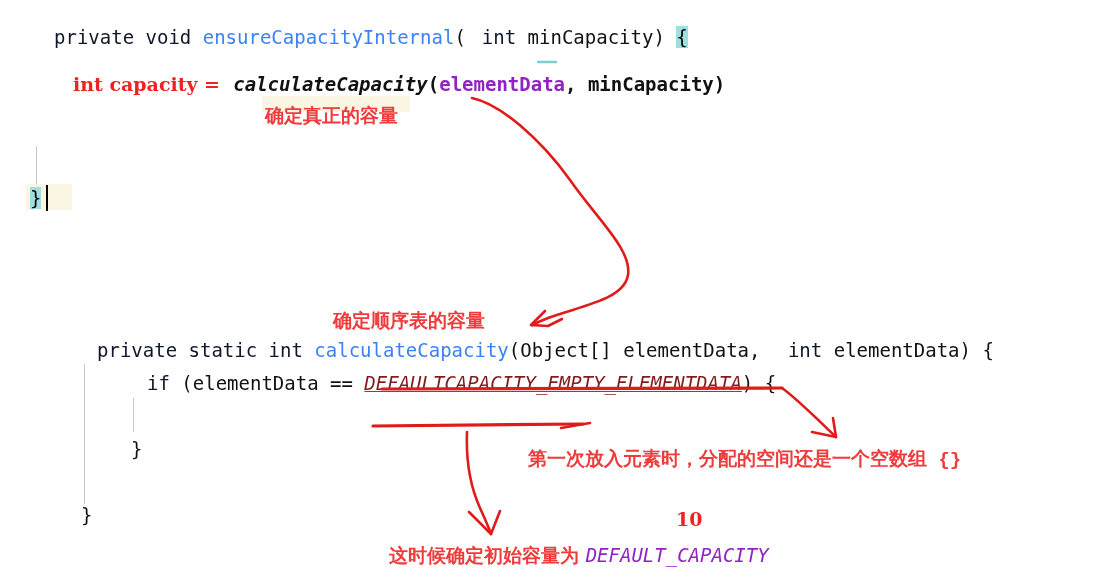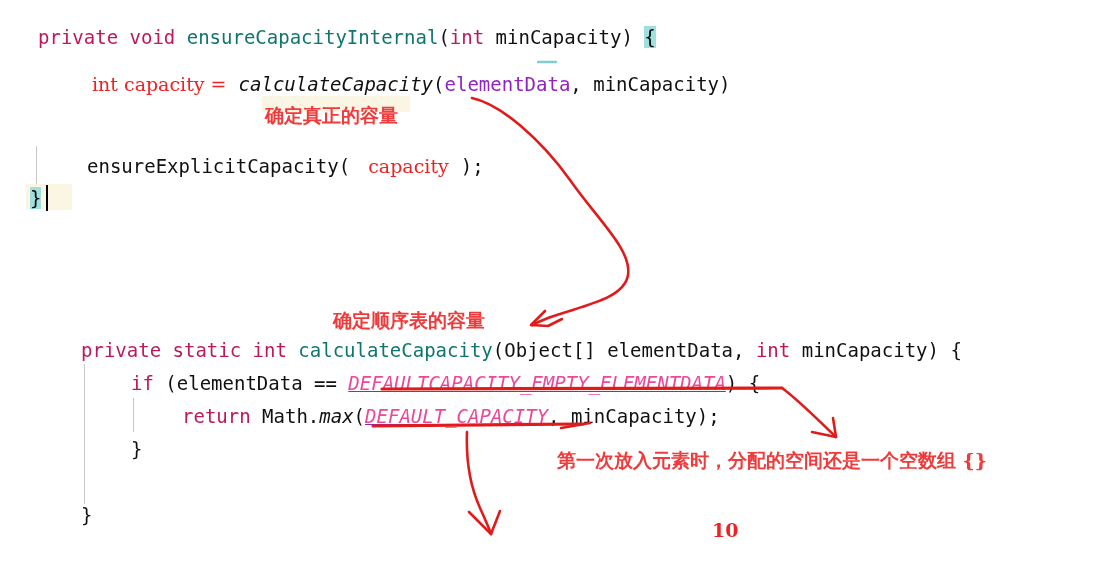--- a/index.html
+++ b/index.html
@@ -21,26 +21,26 @@
   
   .code-line {
     position: absolute;
     white-space: pre;
     font-family: "DejaVu Sans Mono", "Liberation Mono", monospace;
     font-size: 19px;
     line-height: 24px;
     color: #000000;
     letter-spacing: 0px;
   }
-  .kw       { color: #be185d; }
-  .method   { color: #0f766e; }
+  .kw       { color: #0f172a; margin-left: 16px; }
+  .method   { color: #3b82f6; }
   .field    { color: #9122c4; }
   .plain    { color: #111111; }
   .ital     { font-style: italic; }
-  .const    { color: #ec4899; font-style: italic; text-decoration: underline; text-decoration-color:#9122c4; }
+  .const    { color: #7f1d1d; font-style: italic; text-decoration: underline; text-decoration-color:#9122c4; }
   .brace-hl { background: #9fdfdd; }
 
   
   .redserif {
     font-family: "DejaVu Serif", "Liberation Serif", serif;
     color: #ee2222;
     font-size: 19px;
   }
 
   
@@ -105,46 +105,45 @@
 
   <div class="guide" style="left:36px; top:146px; height:48px;"></div>
   <div class="guide" style="left:84px; top:364px; height:140px;"></div>
   <div class="guide" style="left:133px; top:398px; height:34px;"></div>
 
   <div class="hl-cream" style="left:262px; top:96px; width:148px; height:16px;"></div>
   <div class="hl-cream" style="left:26px; top:184px; width:46px; height:26px;"></div>
 
   <div class="code-line" style="left:38px; top:25px;"><span class="kw">private void </span><span class="method">ensureCapacityInternal</span><span class="plain">(</span><span class="kw">int</span><span class="plain"> minCapacity) </span><span class="brace-hl">{</span></div>
 
-  <div class="code-line" style="left:92px; top:72px;"><span class="redserif">int capacity =  </span><span class="ital plain">calculateCapacity</span><span class="plain">(</span><span class="field">elementData</span><span class="plain">, minCapacity)</span></div>
+  <div class="code-line" style="left:73px; top:72px;font-weight:bold;"><span class="redserif">int capacity =  </span><span class="ital plain">calculateCapacity</span><span class="plain">(</span><span class="field">elementData</span><span class="plain">, minCapacity)</span></div>
 
-  <div class="code-line" style="left:87px; top:154px;"><span class="plain">ensureExplicitCapacity(</span><span class="redserif">   capacity  </span><span class="plain">);</span></div>
 
   <div class="code-line" style="left:30px; top:186px;"><span class="brace-hl">}</span></div>
   <div class="caret" style="left:46px; top:185px; height:26px;"></div>
 
-  <div class="code-line" style="left:81px; top:338px;"><span class="kw">private static int </span><span class="method">calculateCapacity</span><span class="plain">(Object[] elementData, </span><span class="kw">int</span><span class="plain"> minCapacity) {</span></div>
+  <div class="code-line" style="left:81px; top:338px;"><span class="kw">private static int </span><span class="method">calculateCapacity</span><span class="plain">(Object[] elementData, </span><span class="kw">int</span><span class="plain"> elementData) {</span></div>
 
   <div class="code-line" style="left:131px; top:371px;"><span class="kw">if</span><span class="plain"> (elementData == </span><span class="const">DEFAULTCAPACITY_EMPTY_ELEMENTDATA</span><span class="plain">) {</span></div>
 
-  <div class="code-line" style="left:182px; top:404px;"><span class="kw">return</span><span class="plain"> Math.</span><span class="ital plain">max</span><span class="plain">(</span><span class="const">DEFAULT_CAPACITY</span><span class="plain">, minCapacity);</span></div>
 
   <div class="code-line" style="left:131px; top:437px;"><span class="plain">}</span></div>
 
 
   <div class="code-line" style="left:81px; top:503px;"><span class="plain">}</span></div>
 
   <div class="anno anno-serif" style="left:246px; top:104px;margin-left:19px;">确定真正的容量</div>
 
   <div class="anno anno-serif" style="left:333px; top:309px;">确定顺序表的容量</div>
 
-  <div class="anno anno-serif" style="left:557px; top:449px;">第一次放入元素时，分配的空间还是一个空数组 {}</div>
+  <div class="anno anno-serif" style="left:528px; top:449px;font-family:Liberation Mono, monospace;">第一次放入元素时，分配的空间还是一个空数组 {}</div>
 
-  <div class="num-red" style="left:676px; top:519px;margin-left:36px;">10</div>
+  <div class="num-red" style="left:676px; top:508px;">10</div>
 
+  <div class="anno anno-serif" style="left:389px; top:544px;"><span>这时候确定初始容量为 </span><span class="anno-mono-purple">DEFAULT_CAPACITY</span></div>
 
   <svg id="ink" viewBox="0 0 1094 588" xmlns="http://www.w3.org/2000/svg">
     <g fill="none" stroke="#e01b1b" stroke-width="2.6" stroke-linecap="round" stroke-linejoin="round">
 
       <path d="M 472 98
                C 500 104, 540 138, 570 180
                C 598 220, 632 250, 628 275
                C 624 300, 580 306, 548 318
                C 538 322, 534 324, 532 325"></path>
 

